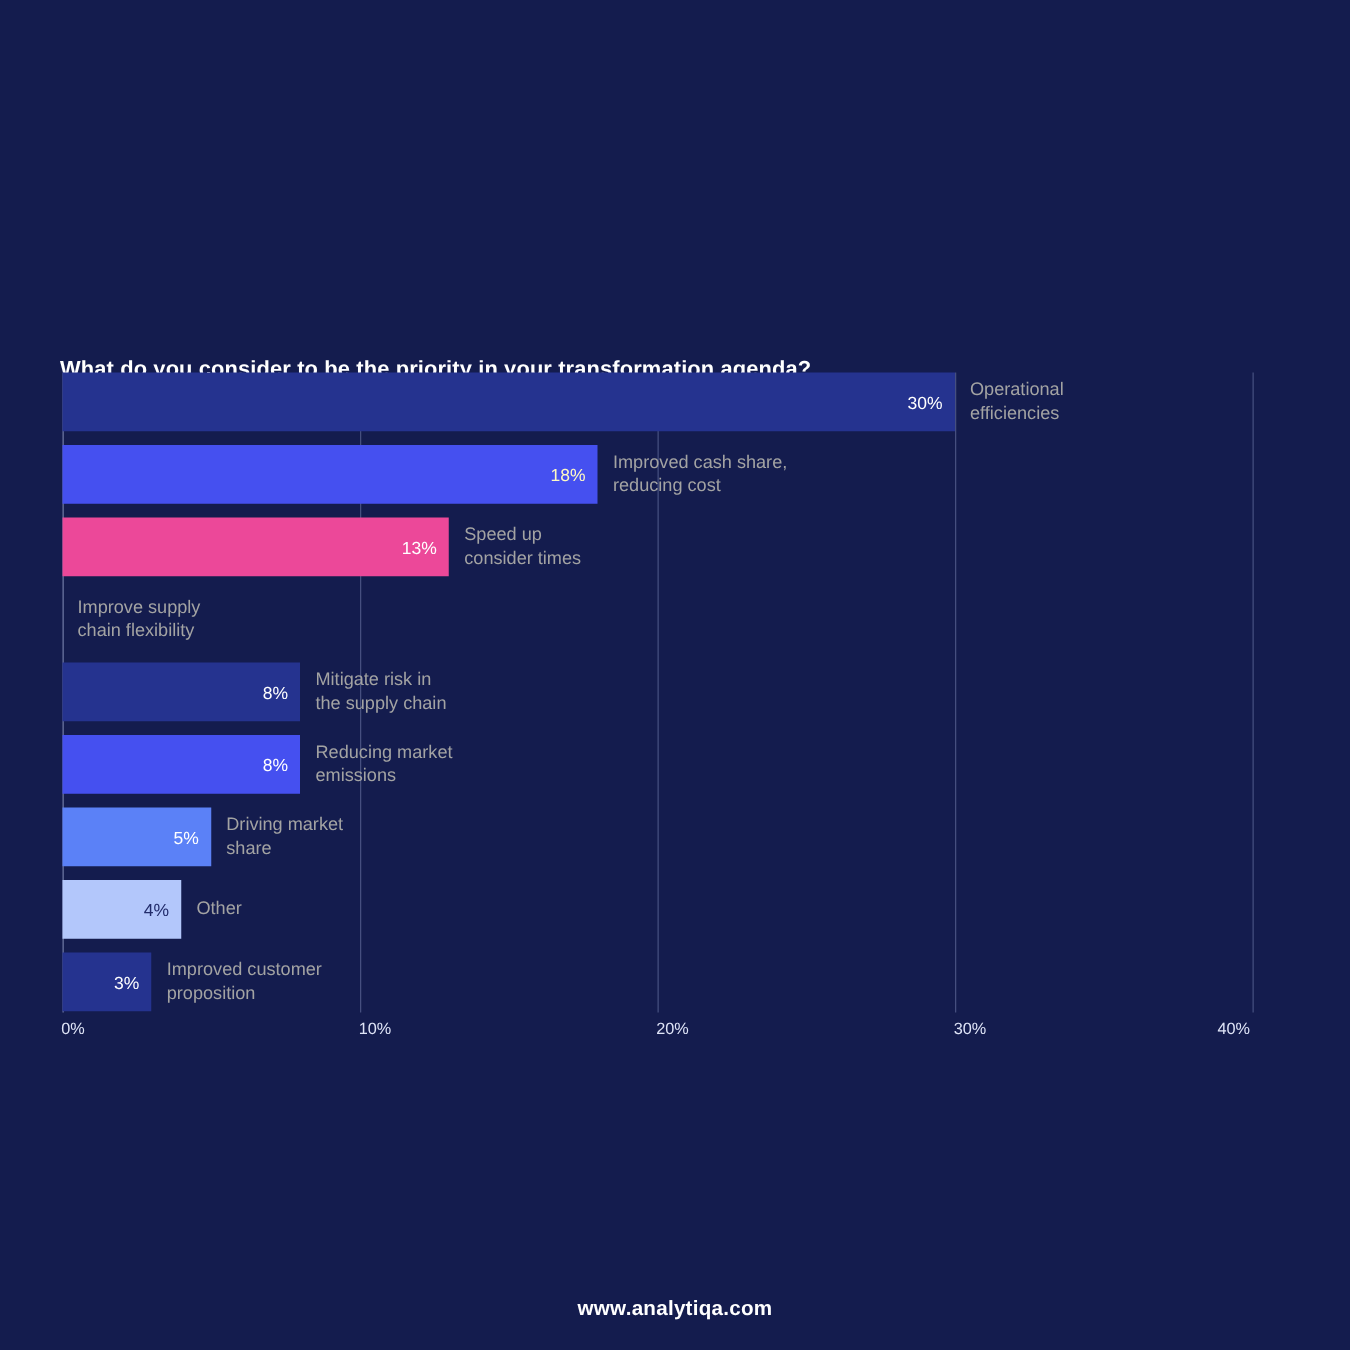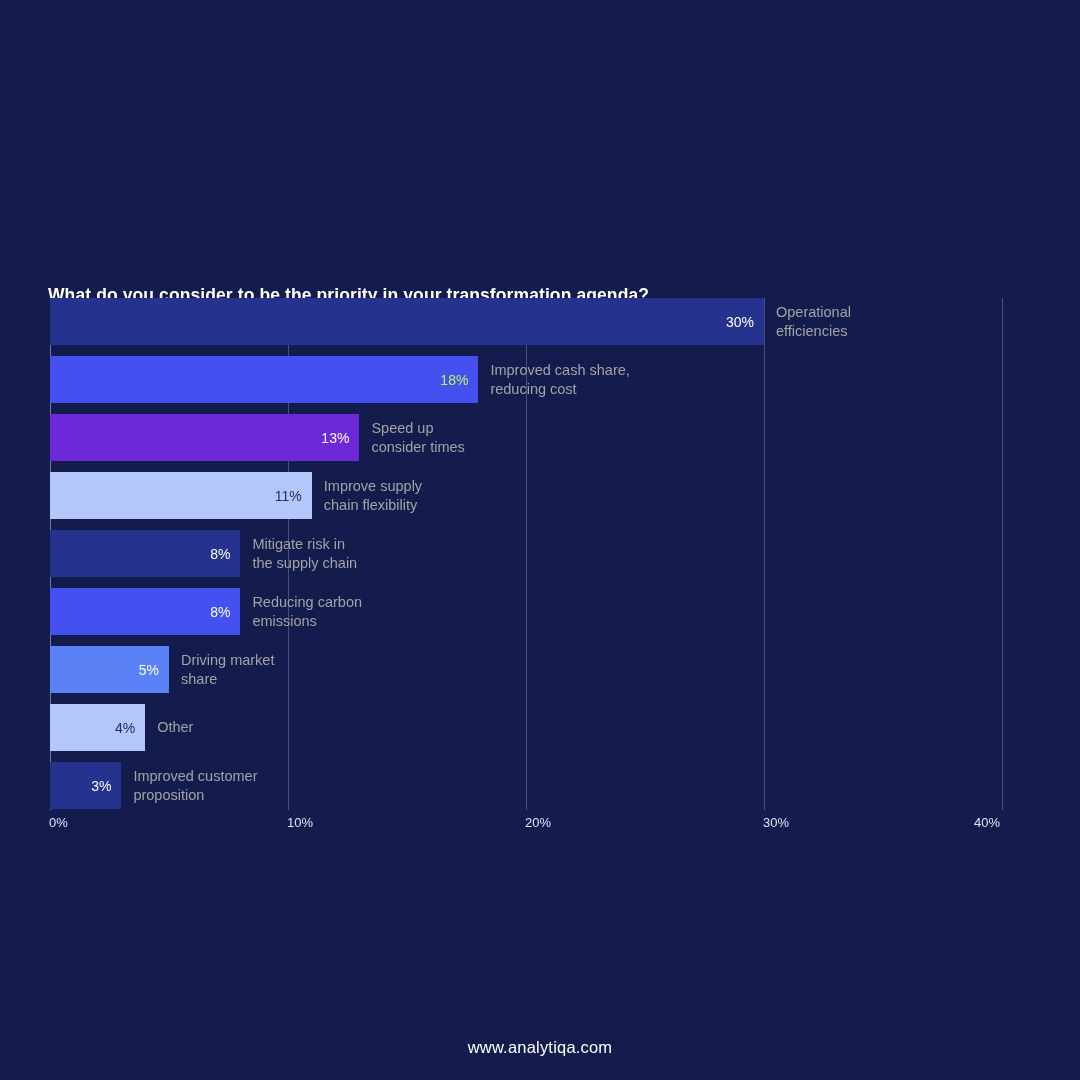--- a/index.html
+++ b/index.html
@@ -103,21 +103,21 @@
   }
 
   
   #site-url {
     position: absolute;
     left: 0;
     right: 0;
     top: 1038px;
     text-align: center;
     font-size: 16.5px;
-    font-weight: normal;
+    font-weight: bold;
     color: #ffffff;
     letter-spacing: 0.2px;
   }
 </style>
 </head>
 <body>
 
 <div id="page">
 
   <div id="chart-title">What do you consider to be the priority in your transformation agenda?</div>
@@ -133,51 +133,48 @@
     <div id="bars">
         <div class="bar-row" style="top: 0px;">
           <div class="bar" style="width: 714px; height: 47px; background: rgb(37, 51, 143);">
             <span class="bar-value" style="color: rgb(255, 255, 255);">30%</span>
           </div>
           <div class="cat-label">Operational
 efficiencies</div>
         </div>
         <div class="bar-row" style="top: 58px;">
           <div class="bar" style="width: 428.4px; height: 47px; background: rgb(69, 80, 240);">
-            <span class="bar-value" style="color: #bef264;">18%</span>
+            <span class="bar-value" style="color: #fef9c3;">18%</span>
           </div>
           <div class="cat-label">Improved cash share,
 reducing cost</div>
         </div>
         <div class="bar-row" style="top: 116px;">
-          <div class="bar" style="width: 309.4px; height: 47px; background: #6d28d9;">
+          <div class="bar" style="width: 309.4px; height: 47px; background: #ec4899;">
             <span class="bar-value" style="color: rgb(255, 255, 255);">13%</span>
           </div>
           <div class="cat-label">Speed up
 consider times</div>
         </div>
         <div class="bar-row" style="top: 174px;">
-          <div class="bar" style="width: 261.8px; height: 47px; background: rgb(179, 199, 251);">
-            <span class="bar-value" style="color: rgb(34, 44, 107);">11%</span>
-          </div>
           <div class="cat-label">Improve supply
 chain flexibility</div>
         </div>
         <div class="bar-row" style="top: 232px;">
           <div class="bar" style="width: 190.4px; height: 47px; background: rgb(37, 51, 143);">
             <span class="bar-value" style="color: rgb(255, 255, 255);">8%</span>
           </div>
           <div class="cat-label">Mitigate risk in
 the supply chain</div>
         </div>
         <div class="bar-row" style="top: 290px;">
           <div class="bar" style="width: 190.4px; height: 47px; background: rgb(69, 80, 240);">
             <span class="bar-value" style="color: rgb(255, 255, 255);">8%</span>
           </div>
-          <div class="cat-label">Reducing carbon
+          <div class="cat-label">Reducing market
 emissions</div>
         </div>
         <div class="bar-row" style="top: 348px;">
           <div class="bar" style="width: 119px; height: 47px; background: rgb(91, 129, 247);">
             <span class="bar-value" style="color: rgb(255, 255, 255);">5%</span>
           </div>
           <div class="cat-label">Driving market
 share</div>
         </div>
         <div class="bar-row" style="top: 406px;">

